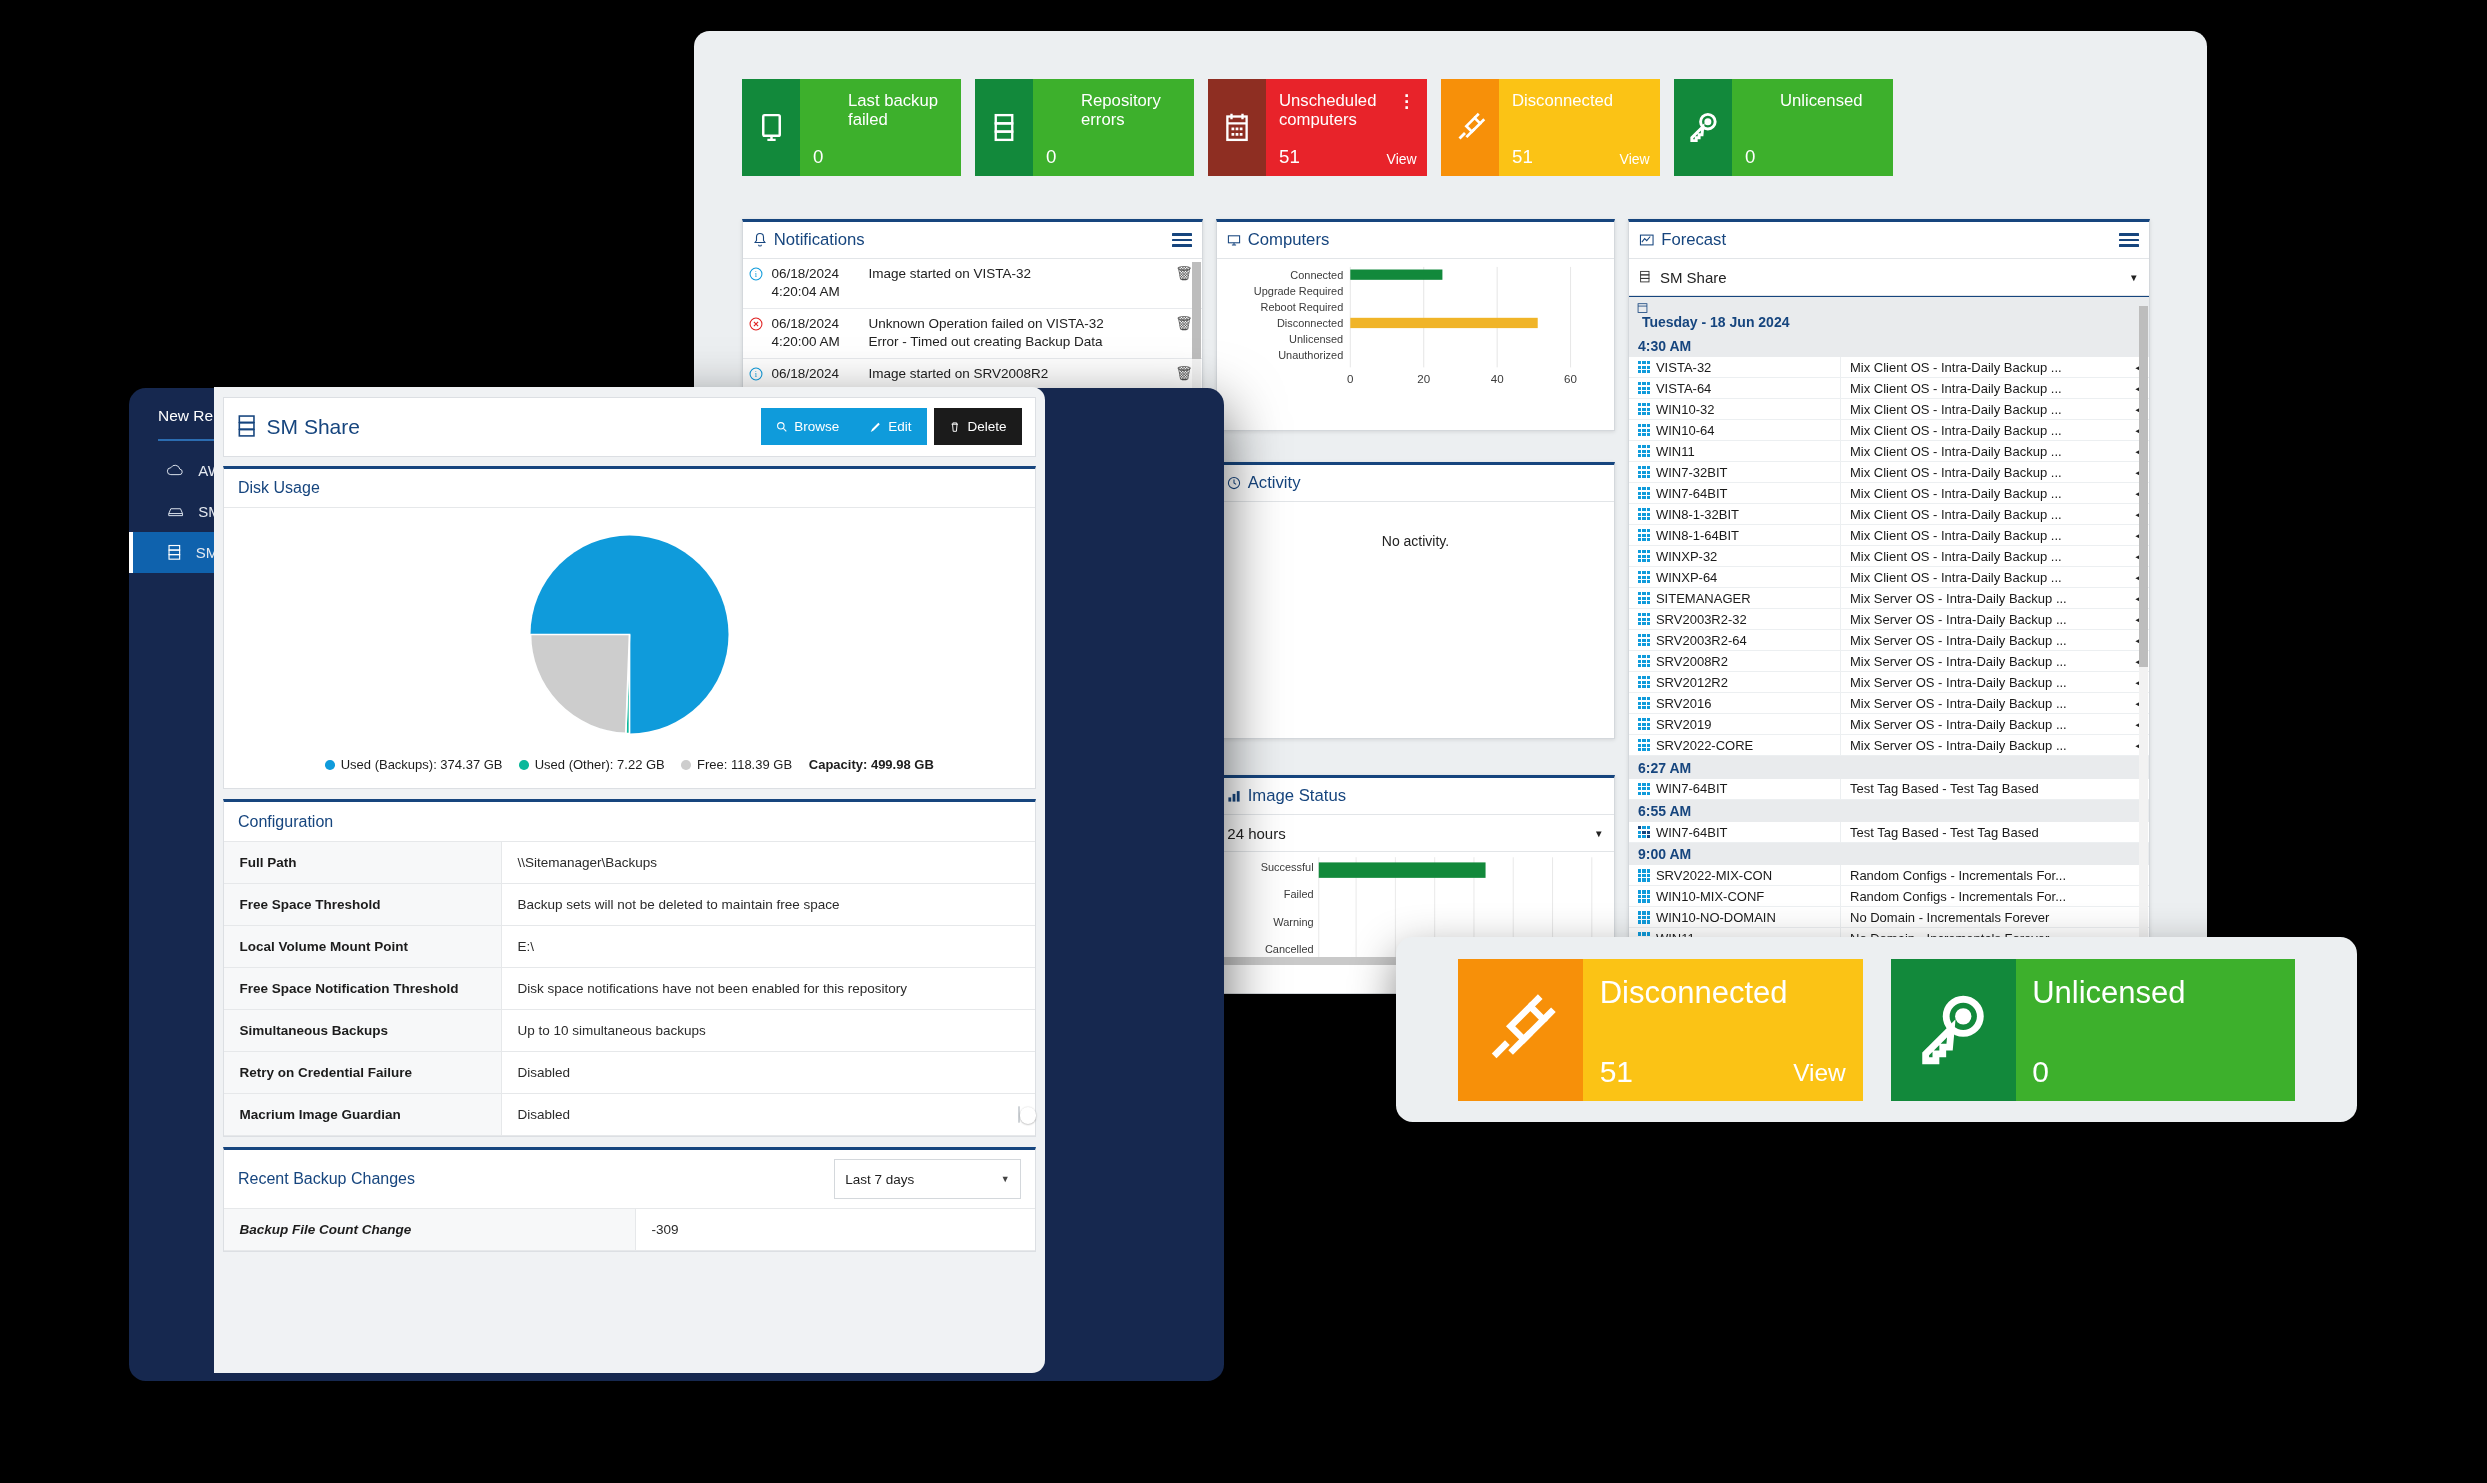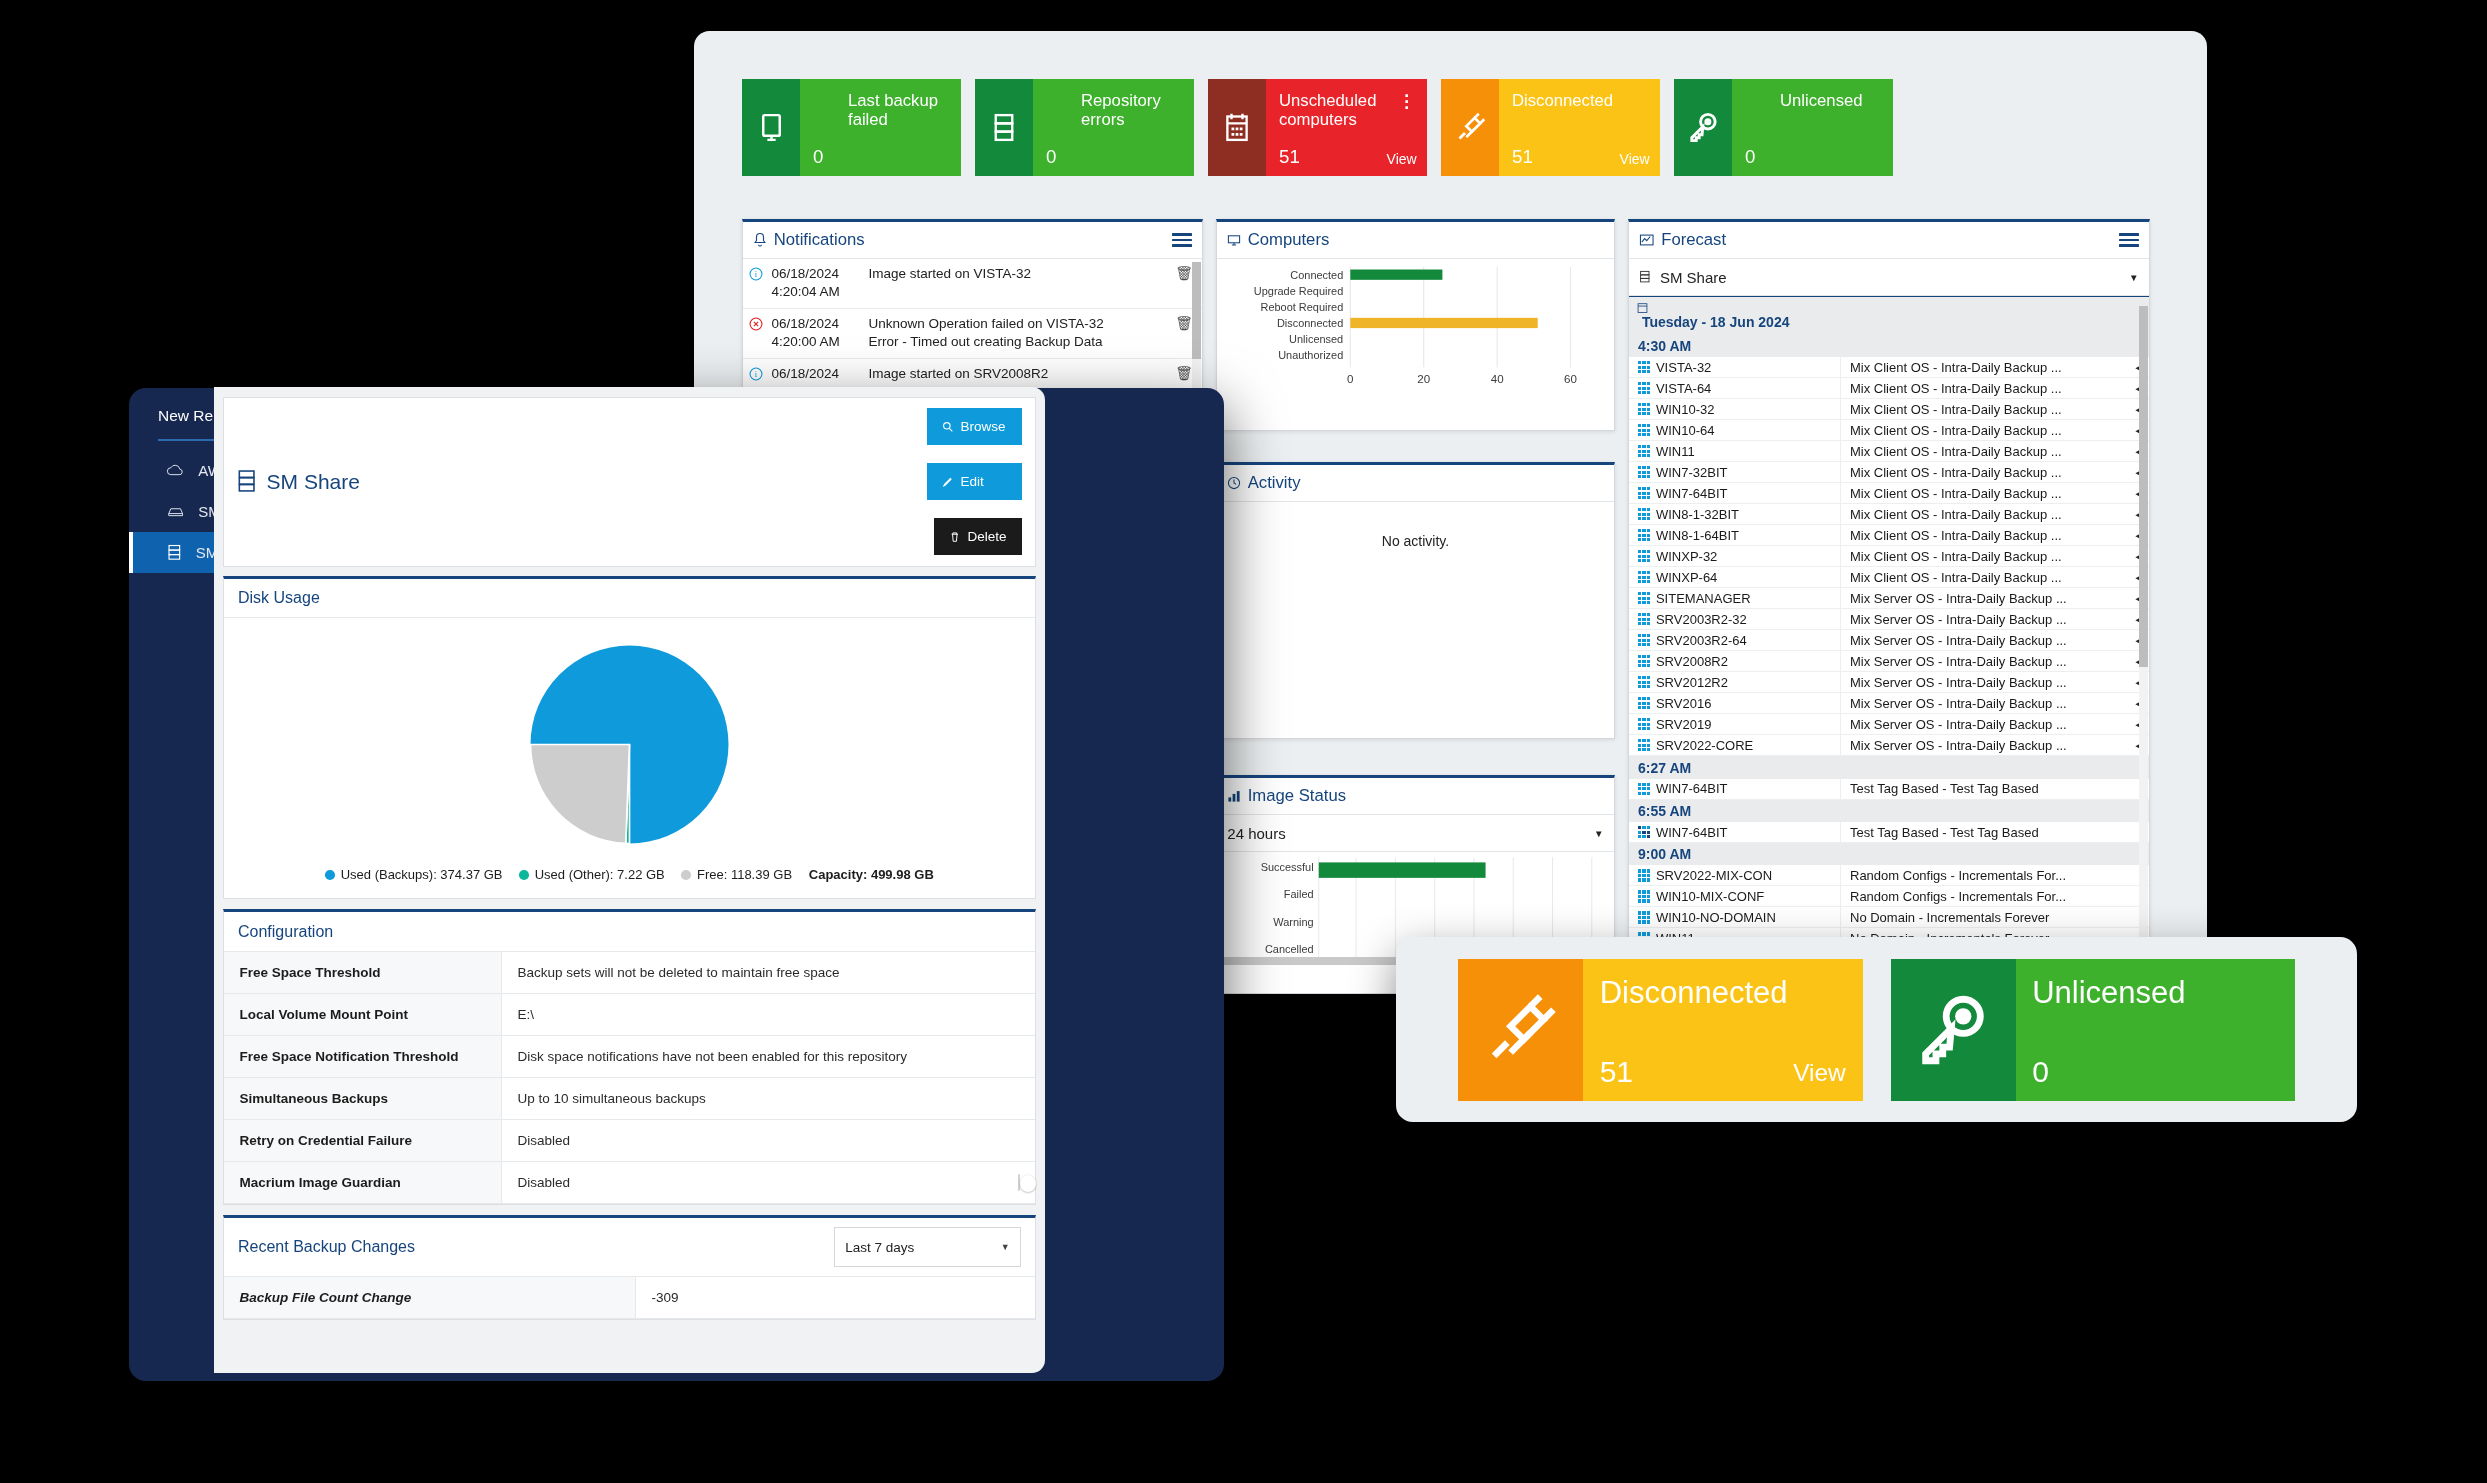--- a/index.html
+++ b/index.html
@@ -914,21 +914,21 @@
       <div class="card top" style="margin:10.3px 9px 9px 9px;">
         <div style="display:flex;align-items:center;padding:10.3px 13px;">
           <span style="margin-right:10.3px;">
             <svg width="19.3" height="23" viewBox="0 0 18 22" fill="none" stroke="#16457e" stroke-width="1.5">
                 <rect x="2" y="1" width="14" height="6"></rect>
                 <rect x="2" y="7.5" width="14" height="6"></rect>
                 <rect x="2" y="14" width="14" height="6"></rect>
               </svg>
           </span>
           <span style="color:#16457e;font-size:21px;">SM Share</span>
-          <span style="margin-left:auto;display:flex;gap:18px;flex-direction:column;">
+          <span style="margin-left:auto;display:flex;gap:0;">
             <button class="btn blue">
               <span>
                 <svg width="11.6" height="11.6" viewBox="0 0 18 18" fill="none" stroke="#fff" stroke-width="1.7">
                     <circle cx="7.5" cy="7.5" r="5"></circle>
                     <path d="M11.5 11.5L16 16"></path>
                   </svg>
               </span>
               <span>Browse</span>
             </button>
             <button class="btn blue">
@@ -975,20 +975,26 @@
             <span>Free: 118.39 GB</span>
           </span>
           <span style="font-weight:bold;">Capacity: 499.98 GB</span>
         </div>
       </div>
 
       <div class="card card-bar">
         <div class="card-title">Configuration</div>
         <div id="cfg-rows">
             <div class="cfg-row">
+              <div class="cfg-k">Full Path</div>
+              <div class="cfg-v">
+                <span>\\Sitemanager\Backups</span>
+              </div>
+            </div>
+            <div class="cfg-row">
               <div class="cfg-k">Free Space Threshold</div>
               <div class="cfg-v">
                 <span>Backup sets will not be deleted to maintain free space</span>
               </div>
             </div>
             <div class="cfg-row">
               <div class="cfg-k">Local Volume Mount Point</div>
               <div class="cfg-v">
                 <span>E:\</span>
               </div>

